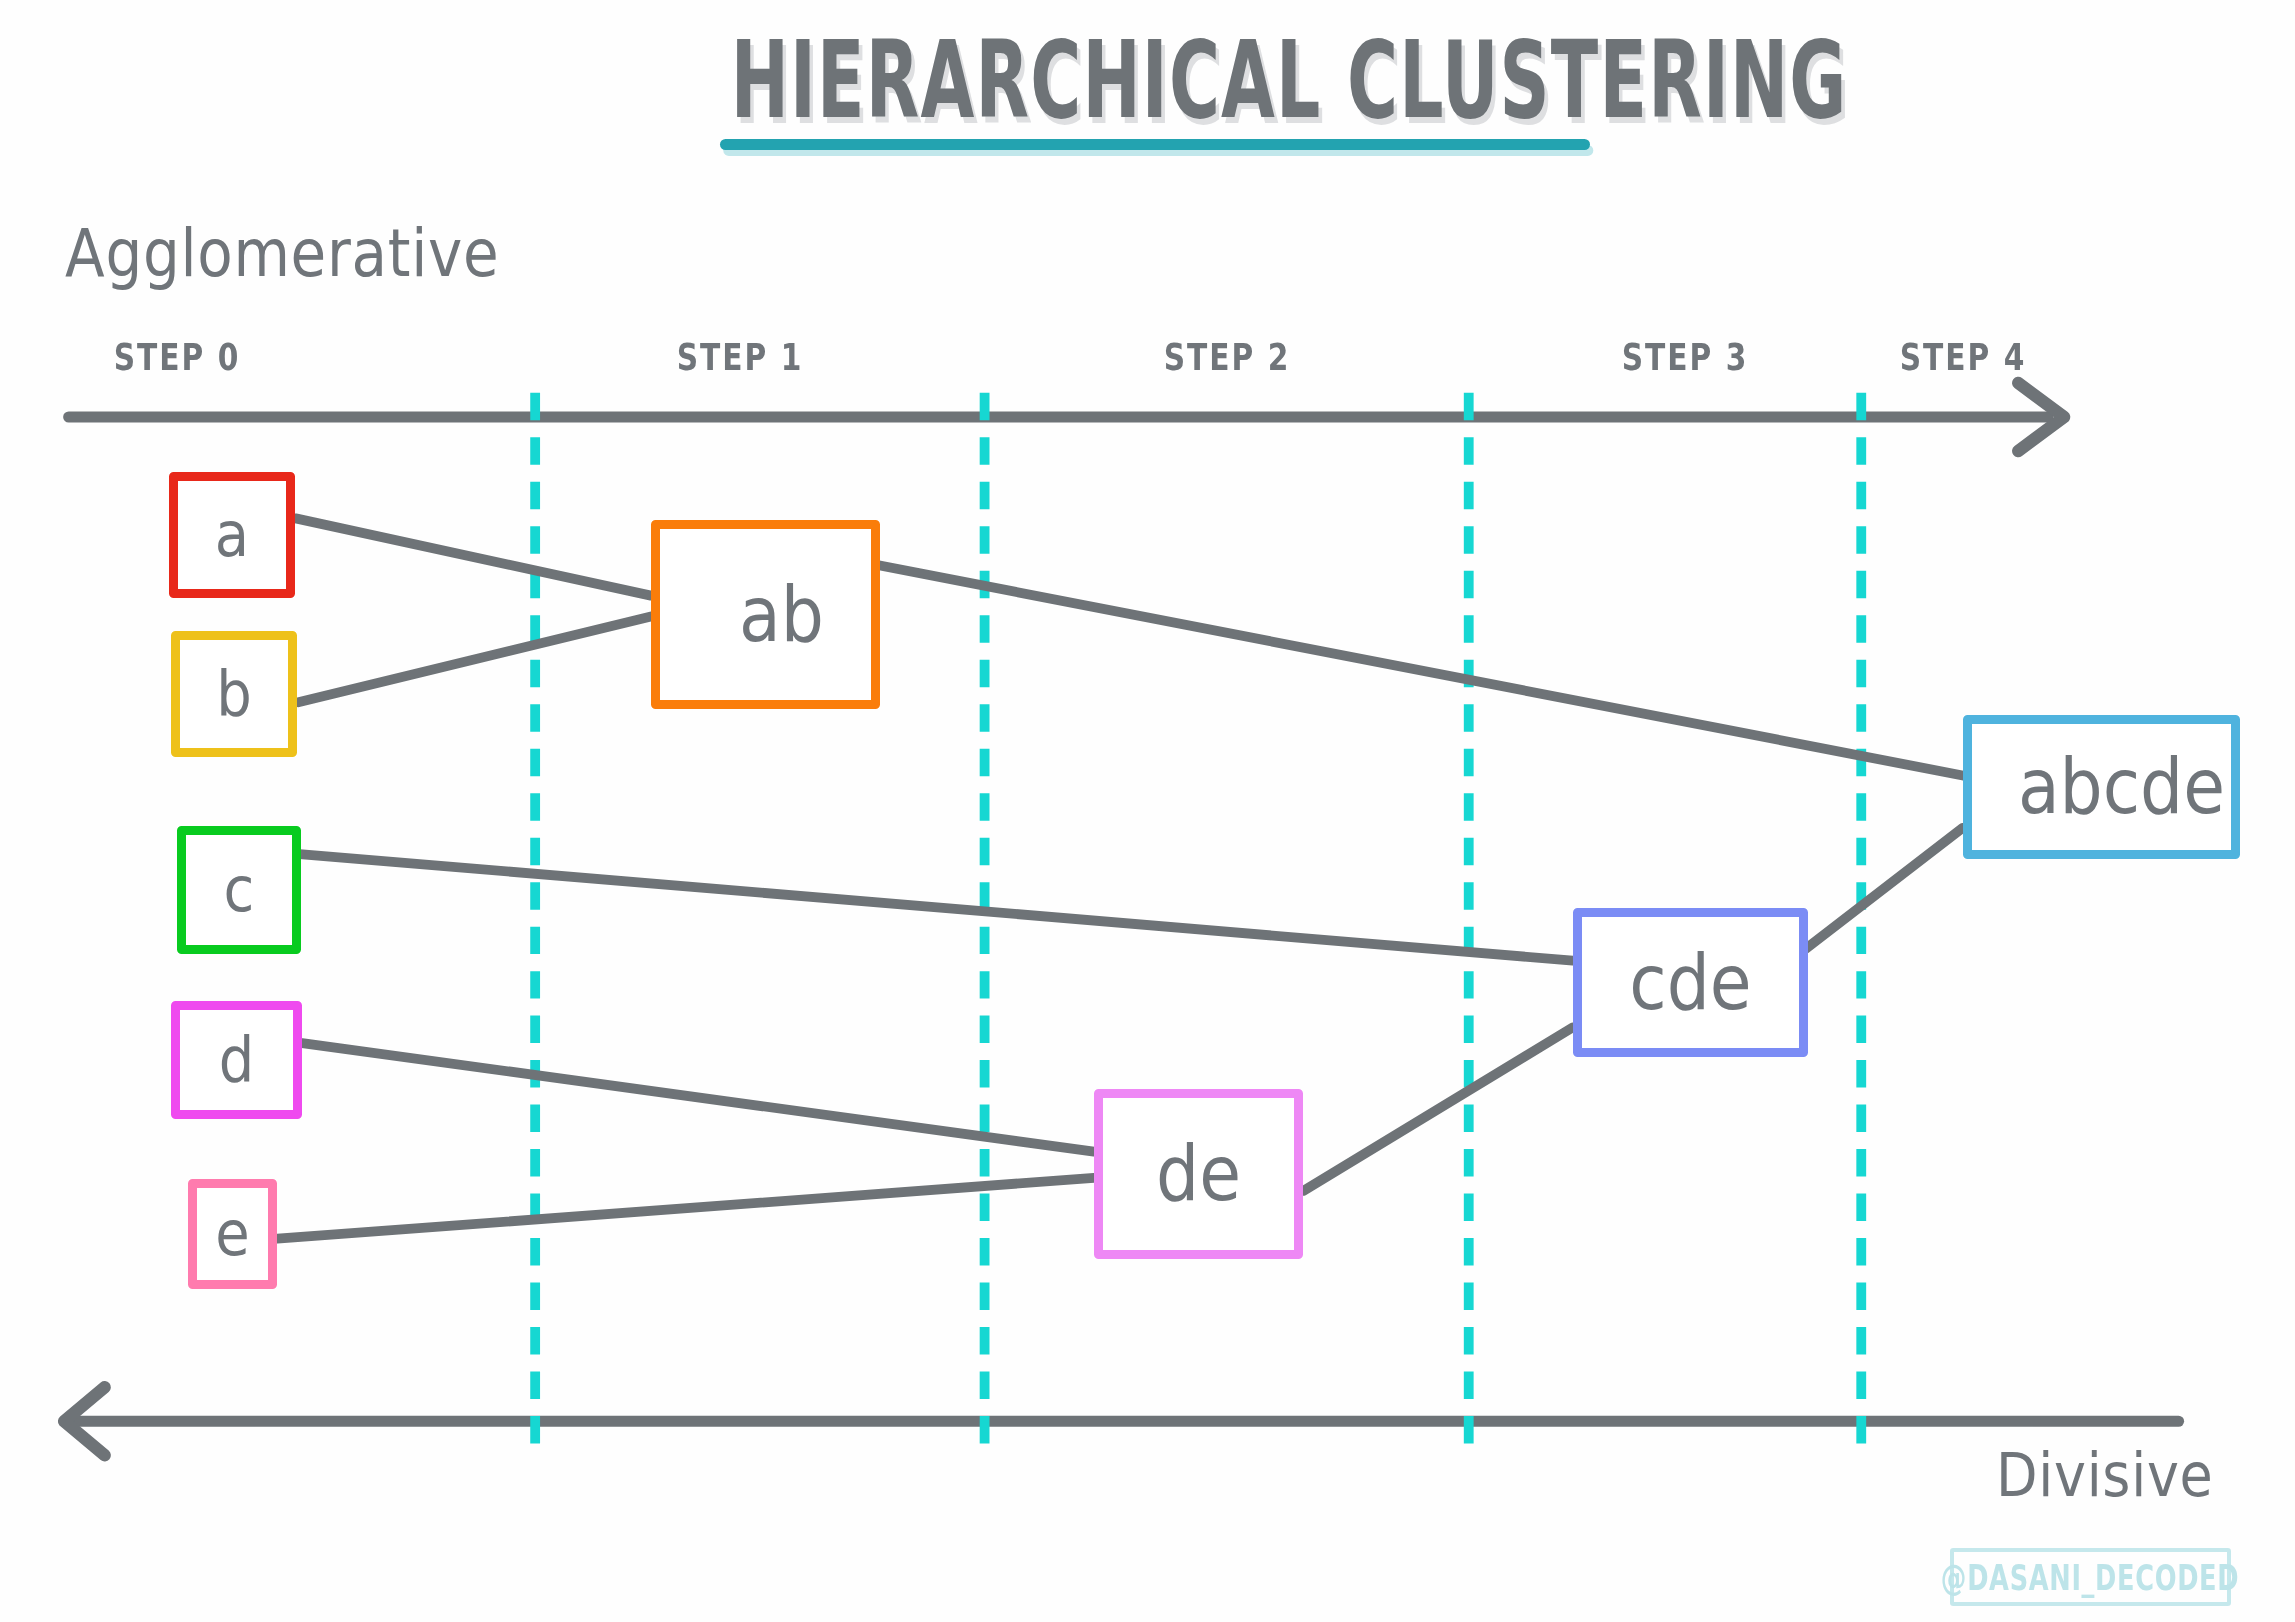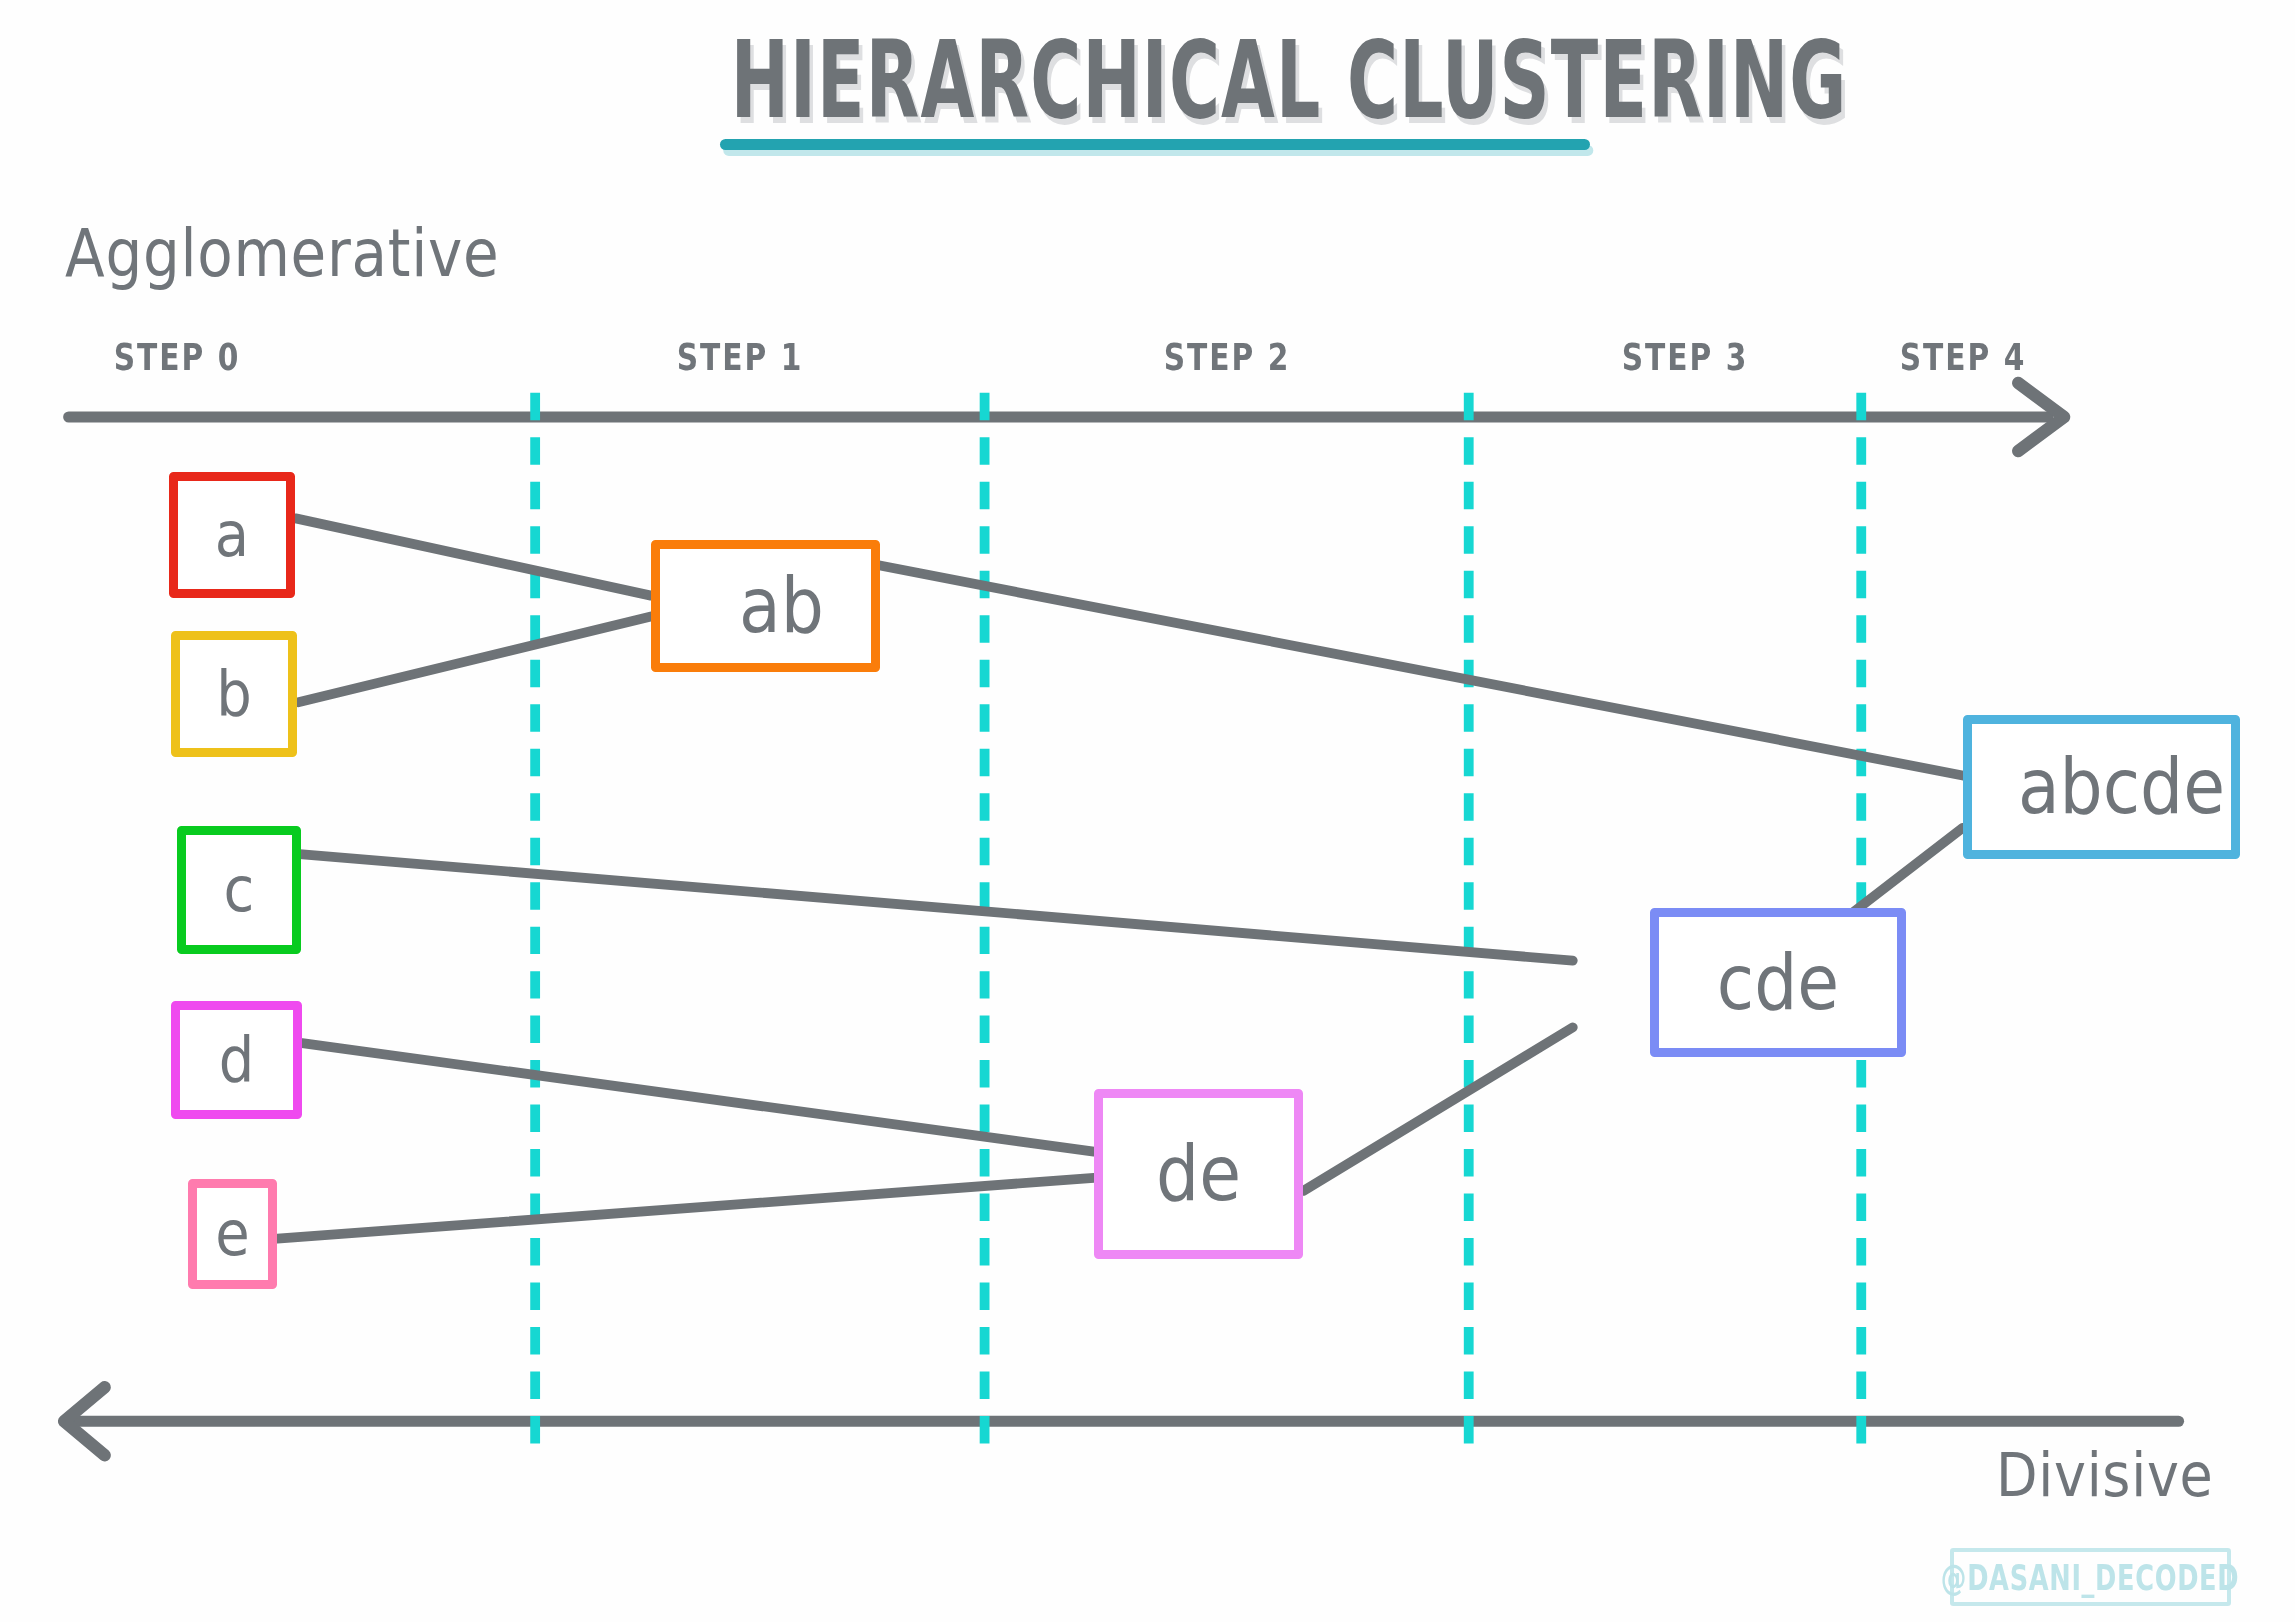--- a/index.html
+++ b/index.html
@@ -142,27 +142,27 @@
       </div>
       <div class="node" style="left: 177px; top: 826px; width: 124px; height: 128px; border-width: 9.2px; border-color: rgb(8, 203, 31);">
         <span class="node-label" style="font-size: 56px;">c</span>
       </div>
       <div class="node" style="left: 171px; top: 1001px; width: 131px; height: 118px; border-width: 9.2px; border-color: rgb(239, 74, 239);">
         <span class="node-label" style="font-size: 56px;">d</span>
       </div>
       <div class="node" style="left: 188px; top: 1179px; width: 89px; height: 110px; border-width: 9.2px; border-color: rgb(255, 123, 174);">
         <span class="node-label" style="font-size: 56px;">e</span>
       </div>
-      <div class="node" style="left: 651px; top: 540px; width: 229px; height: 132px; border-width: 9.8px; border-color: rgb(250, 125, 10); padding-left: 32px;">
+      <div class="node" style="left: 651px; top: 520px; width: 229px; height: 189px; border-width: 9.8px; border-color: rgb(250, 125, 10); padding-left: 32px;">
         <span class="node-label" style="font-size: 68px;">ab</span>
       </div>
       <div class="node" style="left: 1094px; top: 1089px; width: 209px; height: 170px; border-width: 9.8px; border-color: rgb(238, 136, 245);">
         <span class="node-label" style="font-size: 68px;">de</span>
       </div>
-      <div class="node" style="left: 1650px; top: 908px; width: 256px; height: 149px; border-width: 9.8px; border-color: rgb(123, 140, 245);">
+      <div class="node" style="left: 1573px; top: 908px; width: 235px; height: 149px; border-width: 9.8px; border-color: rgb(123, 140, 245);">
         <span class="node-label" style="font-size: 68px;">cde</span>
       </div>
       <div class="node" style="left: 1963px; top: 715px; width: 277px; height: 144px; border-width: 9.8px; border-color: rgb(79, 179, 222); padding-left: 40px;">
         <span class="node-label" style="font-size: 68px;">abcde</span>
       </div>
     </div>
 
   <div id="watermark">
     <span id="watermark-text">@DASANI_DECODED</span>
   </div>

